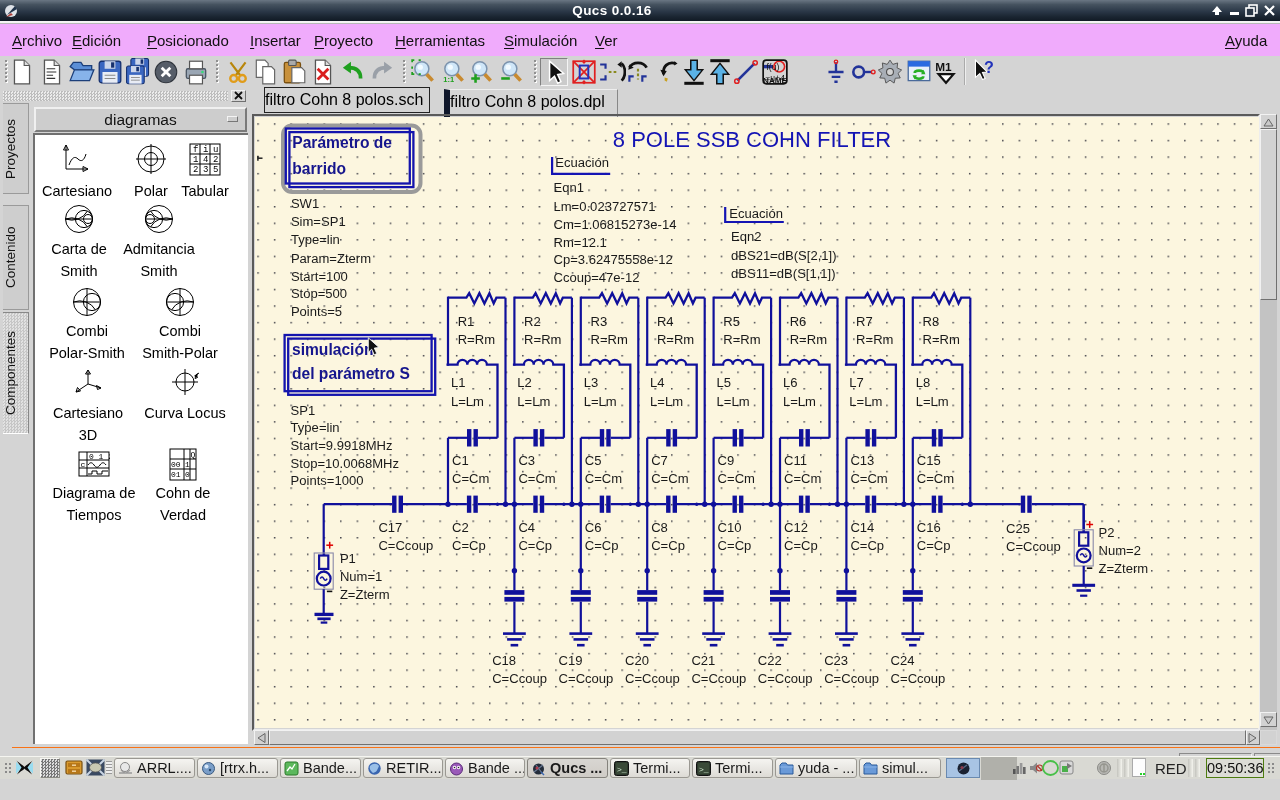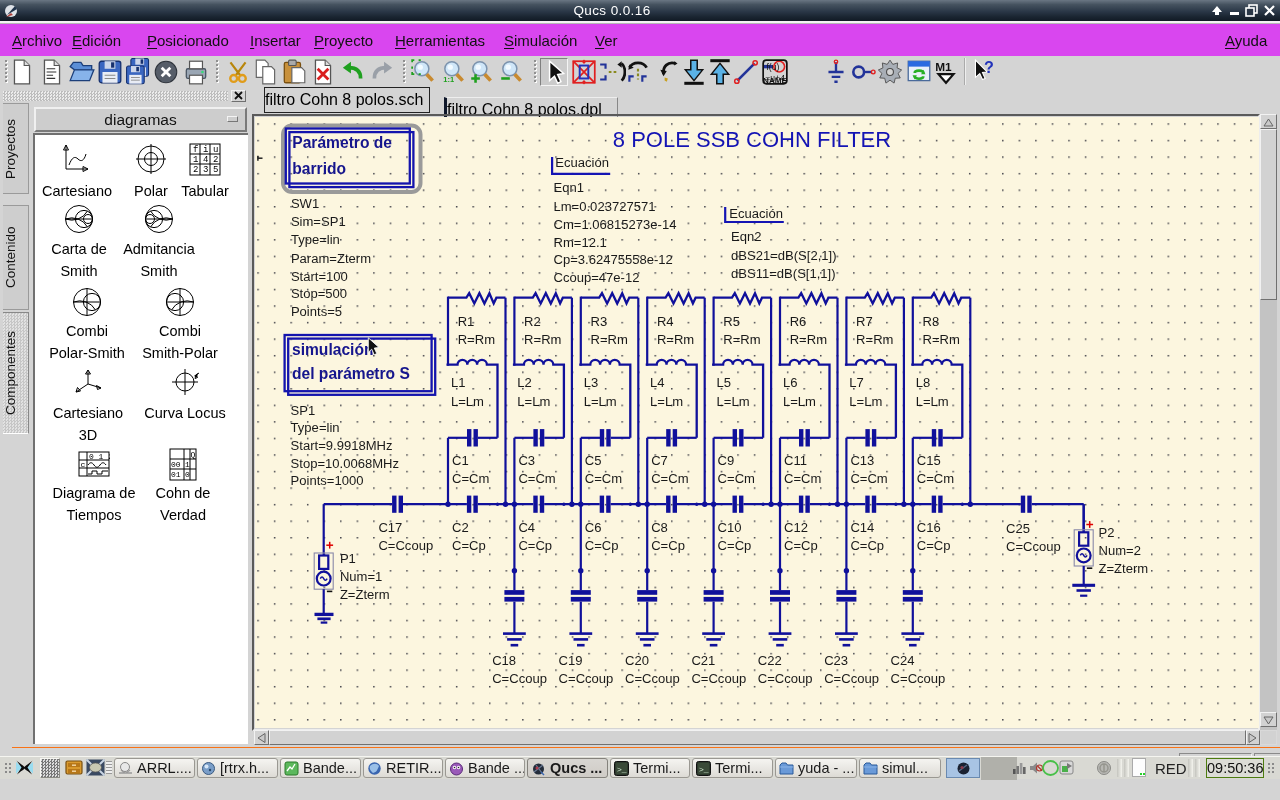--- a/index.html
+++ b/index.html
@@ -1,32 +1,32 @@
 <!DOCTYPE html>
 <html><head><meta charset="utf-8"><style>
 *{margin:0;padding:0;box-sizing:border-box;-webkit-font-smoothing:antialiased!important}
 text{-webkit-font-smoothing:antialiased}
 html,body{width:1280px;height:800px;overflow:hidden;font-family:"Liberation Sans",sans-serif;-webkit-font-smoothing:antialiased}
 body{background:#d4d4d4;position:relative}
 .abs{position:absolute}
 
 #titlebar{left:0;top:0;width:1280px;height:21px;background:linear-gradient(#6a7683,#45525f 22%,#2a3747 55%,#1a2531 80%,#111a25)}
-#title{left:472px;width:280px;top:3px;text-align:center;color:#fff;font-size:13.5px;font-weight:normal;letter-spacing:.4px}
+#title{left:472px;width:280px;top:3px;text-align:center;color:#fff;font-size:13.5px;font-weight:bold;letter-spacing:.4px}
 .wbtn{top:3px;color:#fff;font-size:13px;font-weight:bold}
 #whiteline{left:0;top:21px;width:1280px;height:3px;background:#f4f4f4;border-bottom:1px solid #b8b8b8}
 
-#menubar{left:0;top:24px;width:1280px;height:32px;background:#d946ef;font-size:15px;color:#111}
+#menubar{left:0;top:24px;width:1280px;height:32px;background:#f0abfc;font-size:15px;color:#111}
 .mi{position:absolute;top:8px}
 .mi u{text-decoration:underline;text-underline-offset:2px}
 
 #toolbar{left:0;top:56px;width:1280px;height:31px;background:#d4d4d4}
 .tbh{position:absolute;top:3px;width:5px;height:25px;background-image:radial-gradient(#909090 1px,transparent 1.1px),radial-gradient(#fcfcfc 1px,transparent 1.1px);background-size:4px 4px;background-position:0 0,1px 1px}
 .tbi{position:absolute;top:2px;width:28px;height:28px}
 #tab1{left:264px;top:87px;width:166px;height:26px;border:1px solid #222;line-height:24px;z-index:3}
-#tab2{left:444px;top:97px;width:174px;height:31px;border-top:1px solid #eee;border-left:3px solid #0f172a;border-right:1px solid #888;line-height:23px}
+#tab2{left:444px;top:89px;width:174px;height:31px;border-top:1px solid #eee;border-left:6px solid #0f172a;border-right:1px solid #888;line-height:23px}
 
 #dockhandle{left:3px;top:91px;width:225px;height:10px;background:repeating-conic-gradient(#bdbdbd 0% 25%,#ececec 0% 50%);background-size:3px 3px}
 #dockx{left:231px;top:90px;width:15px;height:12px;background:#d4d4d4;border:1px solid;border-color:#f2f2f2 #6f6f6f #6f6f6f #f2f2f2;font-size:10px;line-height:10px;text-align:center;font-weight:bold;color:#111}
 .vtab{position:absolute;left:3px;width:26px;background:#cecece;border:1px solid #9a9a9a;border-right:none;color:#111;font-size:13.5px;writing-mode:vertical-rl;transform:rotate(180deg);text-align:center}
 #vtab3{background:repeating-conic-gradient(#c6c6c6 0% 25%,#e2e2e2 0% 50%);background-size:3px 3px;border-color:#fff #fff #888 #888}
 #combo{left:34px;top:107px;width:213px;height:25px;background:#cdcdcd;border:2px solid;border-color:#f0f0f0 #7a7a7a #7a7a7a #f0f0f0;text-align:center;font-size:15.5px;color:#111;line-height:21px}
 #comboind{left:227px;top:116px;width:11px;height:6px;background:#cdcdcd;border:1px solid;border-color:#f4f4f4 #777 #777 #f4f4f4}
 #dlist{left:33px;top:133px;width:215px;height:611px;background:#fff;border-top:2px solid #707070;border-left:2px solid #707070}
 .ditem{position:absolute;color:#000;font-size:14.5px;text-align:center;line-height:16px}
 

